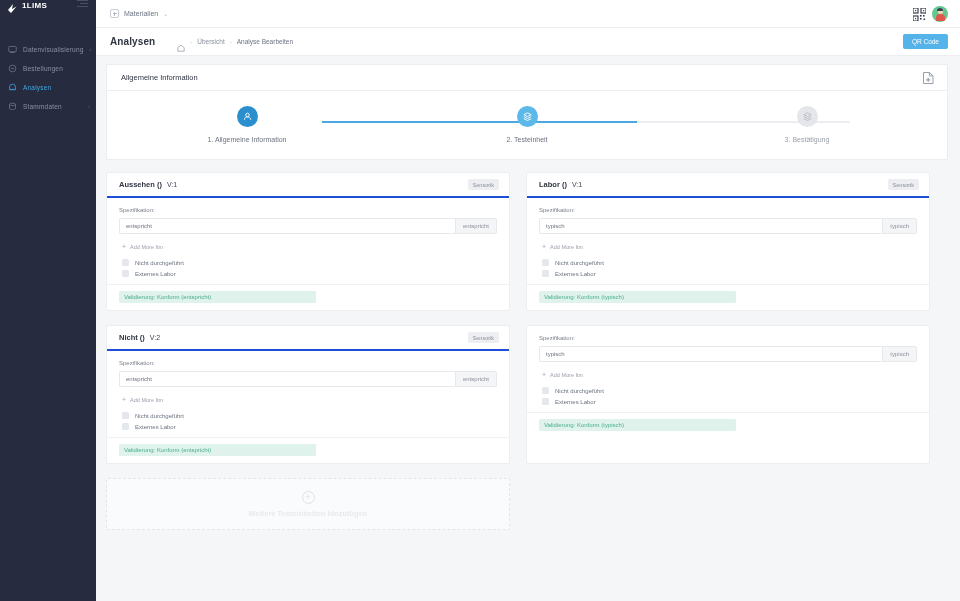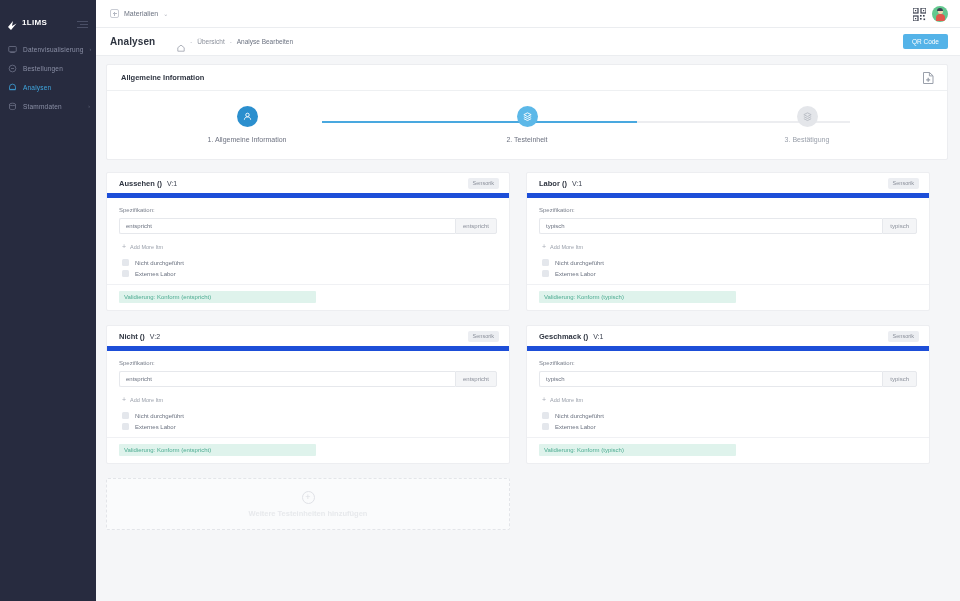--- a/index.html
+++ b/index.html
@@ -11,21 +11,21 @@
   }
   .app { display: flex; width: 960px; height: 601px; }
 
   
   .sidebar {
     width: 96px; flex: 0 0 96px; height: 601px;
     background: #272b3f; color: #fff;
     display: flex; flex-direction: column;
   }
   .sidebar-top {
-    height: 28px; display: flex; align-items: flex-end;
+    height: 28px; display: flex; align-items: flex-start;
     justify-content: space-between; padding: 0 8px 0 7px;
   }
   .brand { display: flex; align-items: center; gap: 4px; }
   .brand-mark { width: 11px; height: 11px; position: relative; }
   .brand-name { font-size: 8px; font-weight: 700; letter-spacing: .3px; color:#fff; }
   .hamburger { display: flex; flex-direction: column; gap: 2px; width: 11px; cursor: pointer; }
   .hamburger i { display: block; height: 1px; background: #4a4f66; }
   .hamburger i:nth-child(1) { width: 11px; }
   .hamburger i:nth-child(2) { width: 8px; align-self: flex-end; }
   .hamburger i:nth-child(3) { width: 11px; }
@@ -89,21 +89,21 @@
     font-family: "Liberation Sans", sans-serif;
   }
 
   .content { flex: 1; overflow: hidden; padding: 8px 12px 0 10px; }
 
   .panel { background: #fff; border: 1px solid #ecedf0; border-radius: 2px; }
   .panel-head {
     height: 26px; display: flex; align-items: center;
     padding: 0 12px 0 14px; border-bottom: 1px solid #eef0f2;
   }
-  .panel-title { font-size: 7.5px; font-weight: 700; color: #2e3440; }
+  .panel-title { font-size: 7.5px; font-weight: 400; color: #2e3440; }
   .panel-head-spacer { flex: 1; }
   .doc-add-ico { width: 13px; height: 14px; cursor: pointer; }
 
   
   .stepper { position: relative; height: 68px; padding: 0 0 0 0; }
   .stepline {
     position: absolute; top: 30px; height: 2px; left: 215px; right: 97px; background: #ecedf0;
   }
   .stepline-done {
     position: absolute; top: 30px; height: 2px; left: 215px; width: 315px; background: #49a8df;
@@ -124,21 +124,21 @@
   .step-label { margin-top: 9px; font-size: 7px; color: #6d7280; white-space: nowrap; }
   .step-label.muted { color: #9aa0ab; }
 
   
   .cards { display: flex; flex-wrap: wrap; gap: 14px 16px; margin-top: 12px; }
   .card {
     width: 404px; background: #fff; border: 1px solid #edeef1; border-radius: 2px;
   }
   .card-head {
     height: 25px; display: flex; align-items: center; padding: 0 10px 0 12px;
-    border-bottom: 5px solid #1d4ed8;
+    border-bottom: 2px solid #1d4ed8;
   }
   .card-title { font-size: 7.5px; font-weight: 700; color: #2e3440; }
   .card-ver { font-size: 7px; color: #3c4250; margin-left: 5px; }
   .card-head-spacer { flex: 1; }
   .badge {
     background: #eceef2; color: #8a8f9a; font-size: 5.5px;
     padding: 2.5px 5px; border-radius: 2px;
   }
   .card-body { padding: 9px 12px 0 12px; }
   .field-label { font-size: 6px; color: #7c828e; margin-bottom: 5px; }
@@ -437,26 +437,20 @@
               <span class="cbox"></span>
               <span class="check-label">Externes Labor</span>
             </div>
           </div>
           <div class="card-foot">
             <div class="valid-bar">Validierung: Konform (entspricht)</div>
           </div>
         </div>
 
         <div class="card">
-          <div class="card-head">
-            <span class="card-title">Geschmack ()</span>
-            <span class="card-ver">V:1</span>
-            <div class="card-head-spacer"></div>
-            <span class="badge">Sensorik</span>
-          </div>
           <div class="card-body">
             <div class="field-label">Spezifikation:</div>
             <div class="input-row">
               <input class="text-input" value="typisch" style="">
               <span class="input-addon">typisch</span>
             </div>
             <div class="add-more">
               <span class="plus">+</span>
               <span>Add More Itm</span>
             </div>

